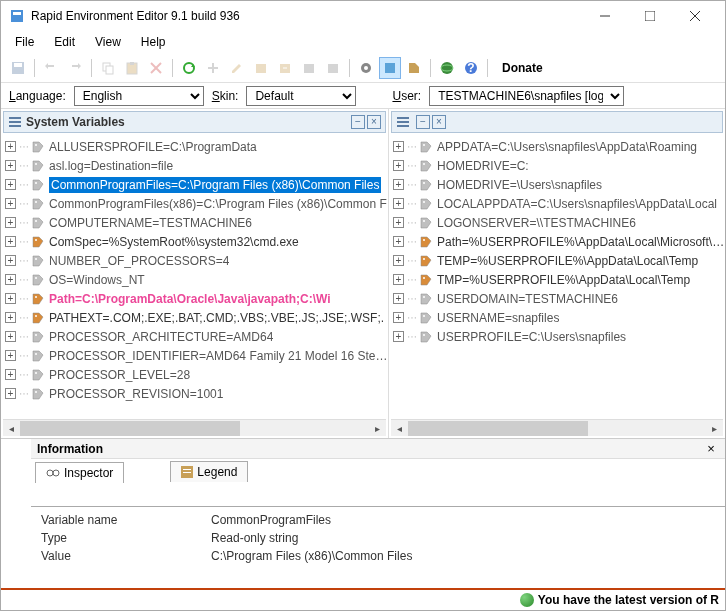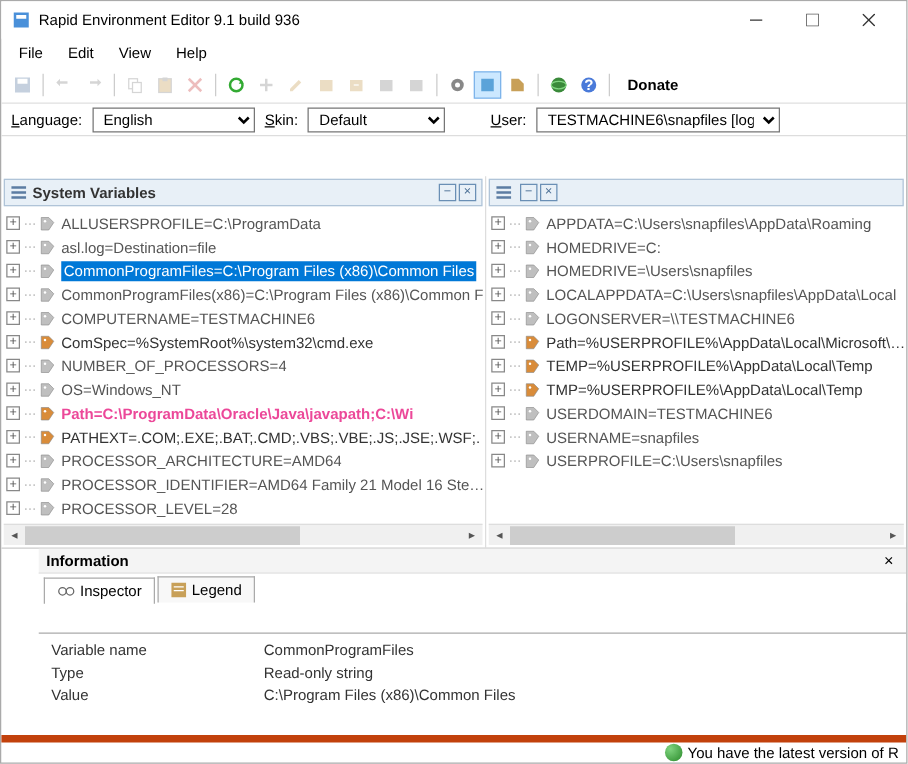--- a/index.html
+++ b/index.html
@@ -13,21 +13,21 @@
 .toolbar { height: 30px; display: flex; align-items: center; padding: 2px 6px; gap: 2px; border-bottom: 1px solid #e0e0e0; }
 .tbtn { width: 22px; height: 22px; display: flex; align-items: center; justify-content: center; border: 1px solid transparent; color: #777; }
 .tbtn.disabled { opacity: 0.35; }
 .tbtn.active { border: 1px solid #7eb4ea; background: #cce8ff; }
 .sep { width: 1px; height: 18px; background: #ccc; margin: 0 3px; }
 .donate { padding: 2px 8px; font-weight: bold; border: 1px solid transparent; }
 .optbar { height: 26px; display: flex; align-items: center; padding: 2px 8px; gap: 8px; border-bottom: 1px solid #ddd; }
 .optbar label { text-decoration: underline; text-decoration-color: transparent; }
 .optbar label .ul { text-decoration: underline; }
 .optbar select, .optbar input { height: 20px; border: 1px solid #767676; padding: 0 4px; background: #fff; font-size: 12px; }
-.panes { flex: 1; display: flex; min-height: 0; margin-top: 32px; }
+.panes { flex: 1; display: flex; min-height: 0; }
 .pane { display: flex; flex-direction: column; min-width: 0; }
 .pane.left { width: 388px; border-right: 1px solid #ddd; }
 .pane.right { flex: 1; }
 .pane-hdr { height: 22px; background: #e8f0f7; border: 1px solid #b0c4d8; display: flex; align-items: center; padding: 0 4px; margin: 2px; }
 .pane-hdr .hicon { width: 14px; height: 14px; margin-right: 4px; display:flex; align-items:center; justify-content:center; }
 .pane-hdr .htext { flex: 1; font-weight: bold; color: #333; }
 .pane-hdr .hbtn { width: 14px; height: 14px; border: 1px solid #6a8fb5; margin-left: 2px; display:flex; align-items:center; justify-content:center; font-size:10px; line-height:1; color:#4a6f95; }
 .tree { flex: 1; overflow: hidden; padding: 2px 0; position: relative; }
 .trow { display: flex; align-items: center; height: 19px; padding-left: 4px; white-space: nowrap; overflow: hidden; }
 .expander { width: 11px; height: 11px; border: 1px solid #888; display: flex; align-items: center; justify-content: center; font-size: 10px; line-height: 1; margin-right: 3px; color: #555; flex-shrink: 0; }
@@ -36,28 +36,28 @@
 .tlabel.normal { color: #333; }
 .tlabel.error { color: #ec4899; font-weight: bold; }
 .tlabel.selected { background: #0078d7; color: #fff; padding: 1px 2px; }
 .scrollbar-h { height: 17px; background: #f0f0f0; border-top: 1px solid #ddd; display: flex; align-items: center; margin: 0 2px 2px; }
 .sbarrow { width: 17px; height: 15px; display: flex; align-items: center; justify-content: center; color: #555; font-size:10px;}
 .sbthumb { height: 15px; background: #cdcdcd; }
 .info-panel { border-top: 1px solid #ccc; padding-left: 30px; }
 .info-hdr { height: 20px; background: #f4f4f4; display: flex; align-items: center; padding: 0 6px; border-bottom: 1px solid #ddd; }
 .info-hdr .itxt { flex: 1; font-weight: bold; }
 .info-hdr .xbtn { width: 16px; font-size: 13px; text-align: center; }
-.tabs { display: flex; padding: 2px 4px 0; background: #fff; }
+.tabs { display: flex; padding: 2px 4px 0; background: #fff; gap: 44px; }
 .tab { display: flex; align-items: center; gap: 4px; padding: 3px 10px; border: 1px solid #aaa; border-bottom: none; margin-right: 2px; background: #f8f8f8; }
 .tab.active { background: #fff; position: relative; top: 1px; }
 .info-body { border-top: 1px solid #aaa; padding: 6px 10px; height: 82px; margin-top: 24px; }
 .info-body .irow { display: flex; margin-bottom: 4px; }
 .info-body .ilbl { width: 170px; color: #333; }
 .info-body .ival { color: #333; }
-.statusbar { height: 22px; border-top: 6px solid #c2410c; display: flex; align-items: center; justify-content: flex-end; padding: 0 6px; gap: 4px; }
+.statusbar { height: 22px; border-top: 2px solid #c2410c; display: flex; align-items: center; justify-content: flex-end; padding: 0 6px; gap: 4px; font-weight: bold; }
 .globe { width: 14px; height: 14px; border-radius: 50%; background: radial-gradient(circle at 30% 30%, #7fd47f, #2a8a2a); }
 svg { display: block; }
 </style>
 </head>
 <body>
 
 <div class="titlebar">
   <span class="icon">
     <svg width="16" height="16">
         <rect x="2" y="2" width="12" height="12" fill="#4a90d9"></rect>

